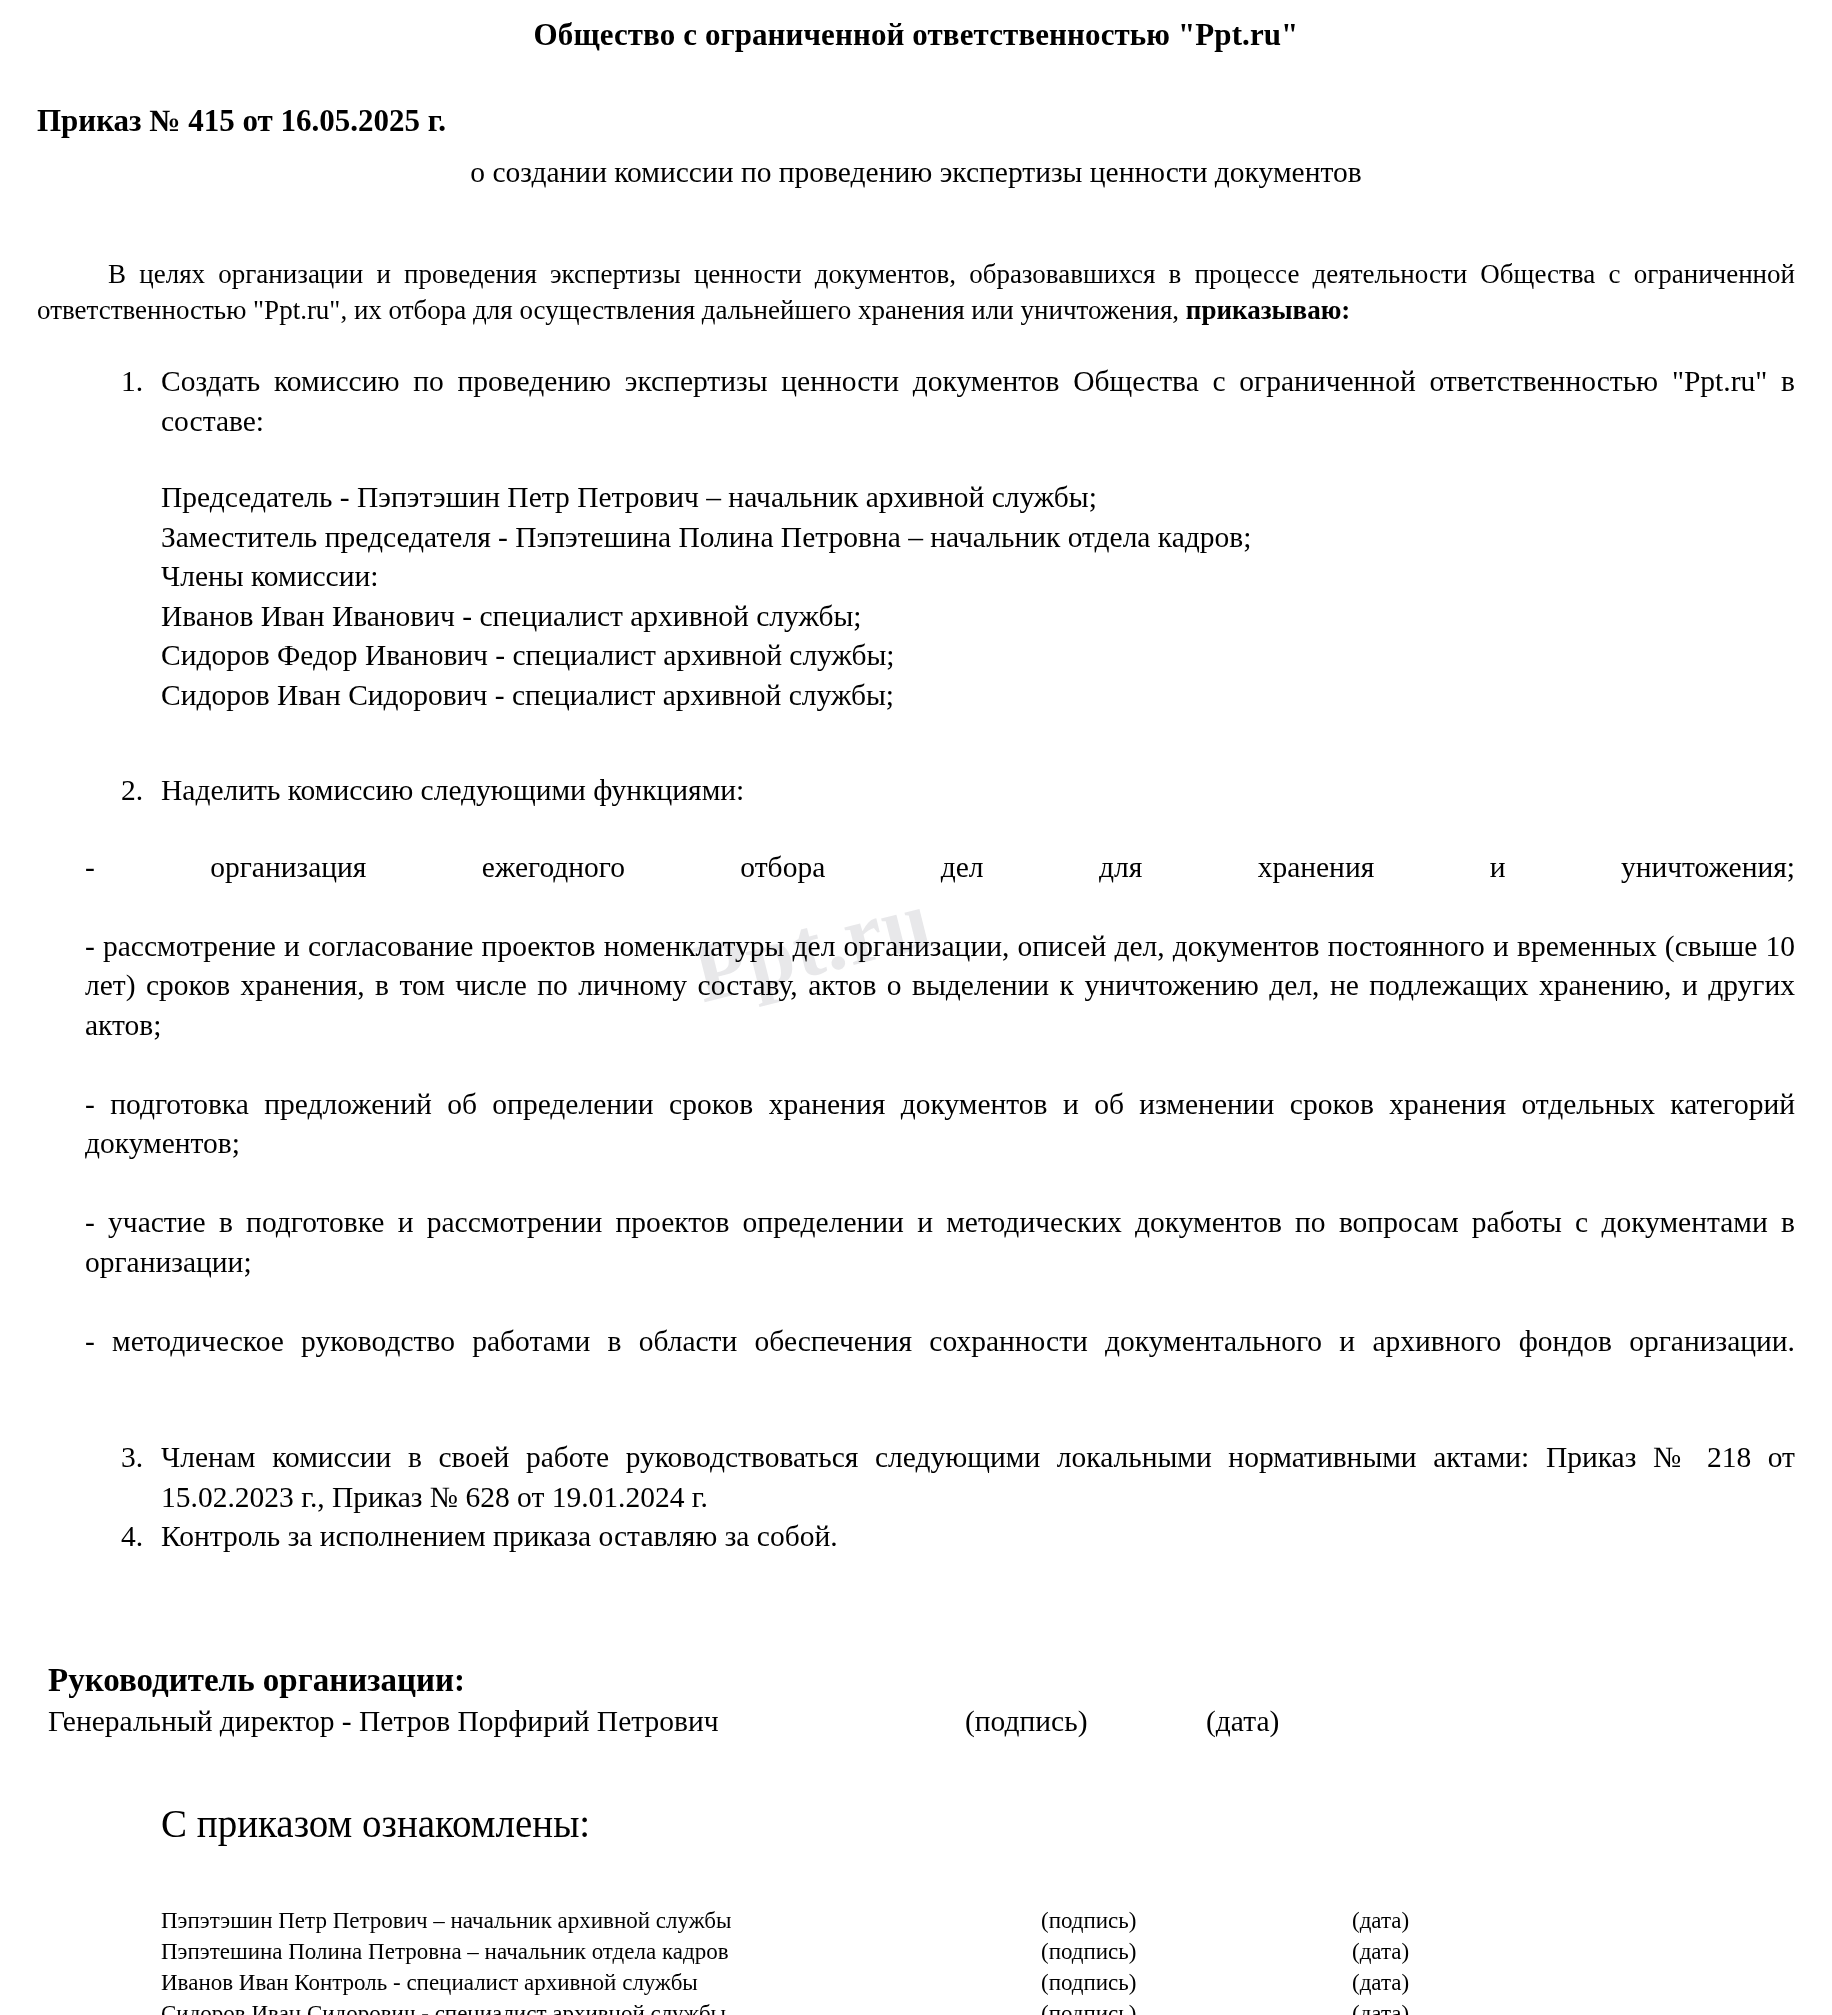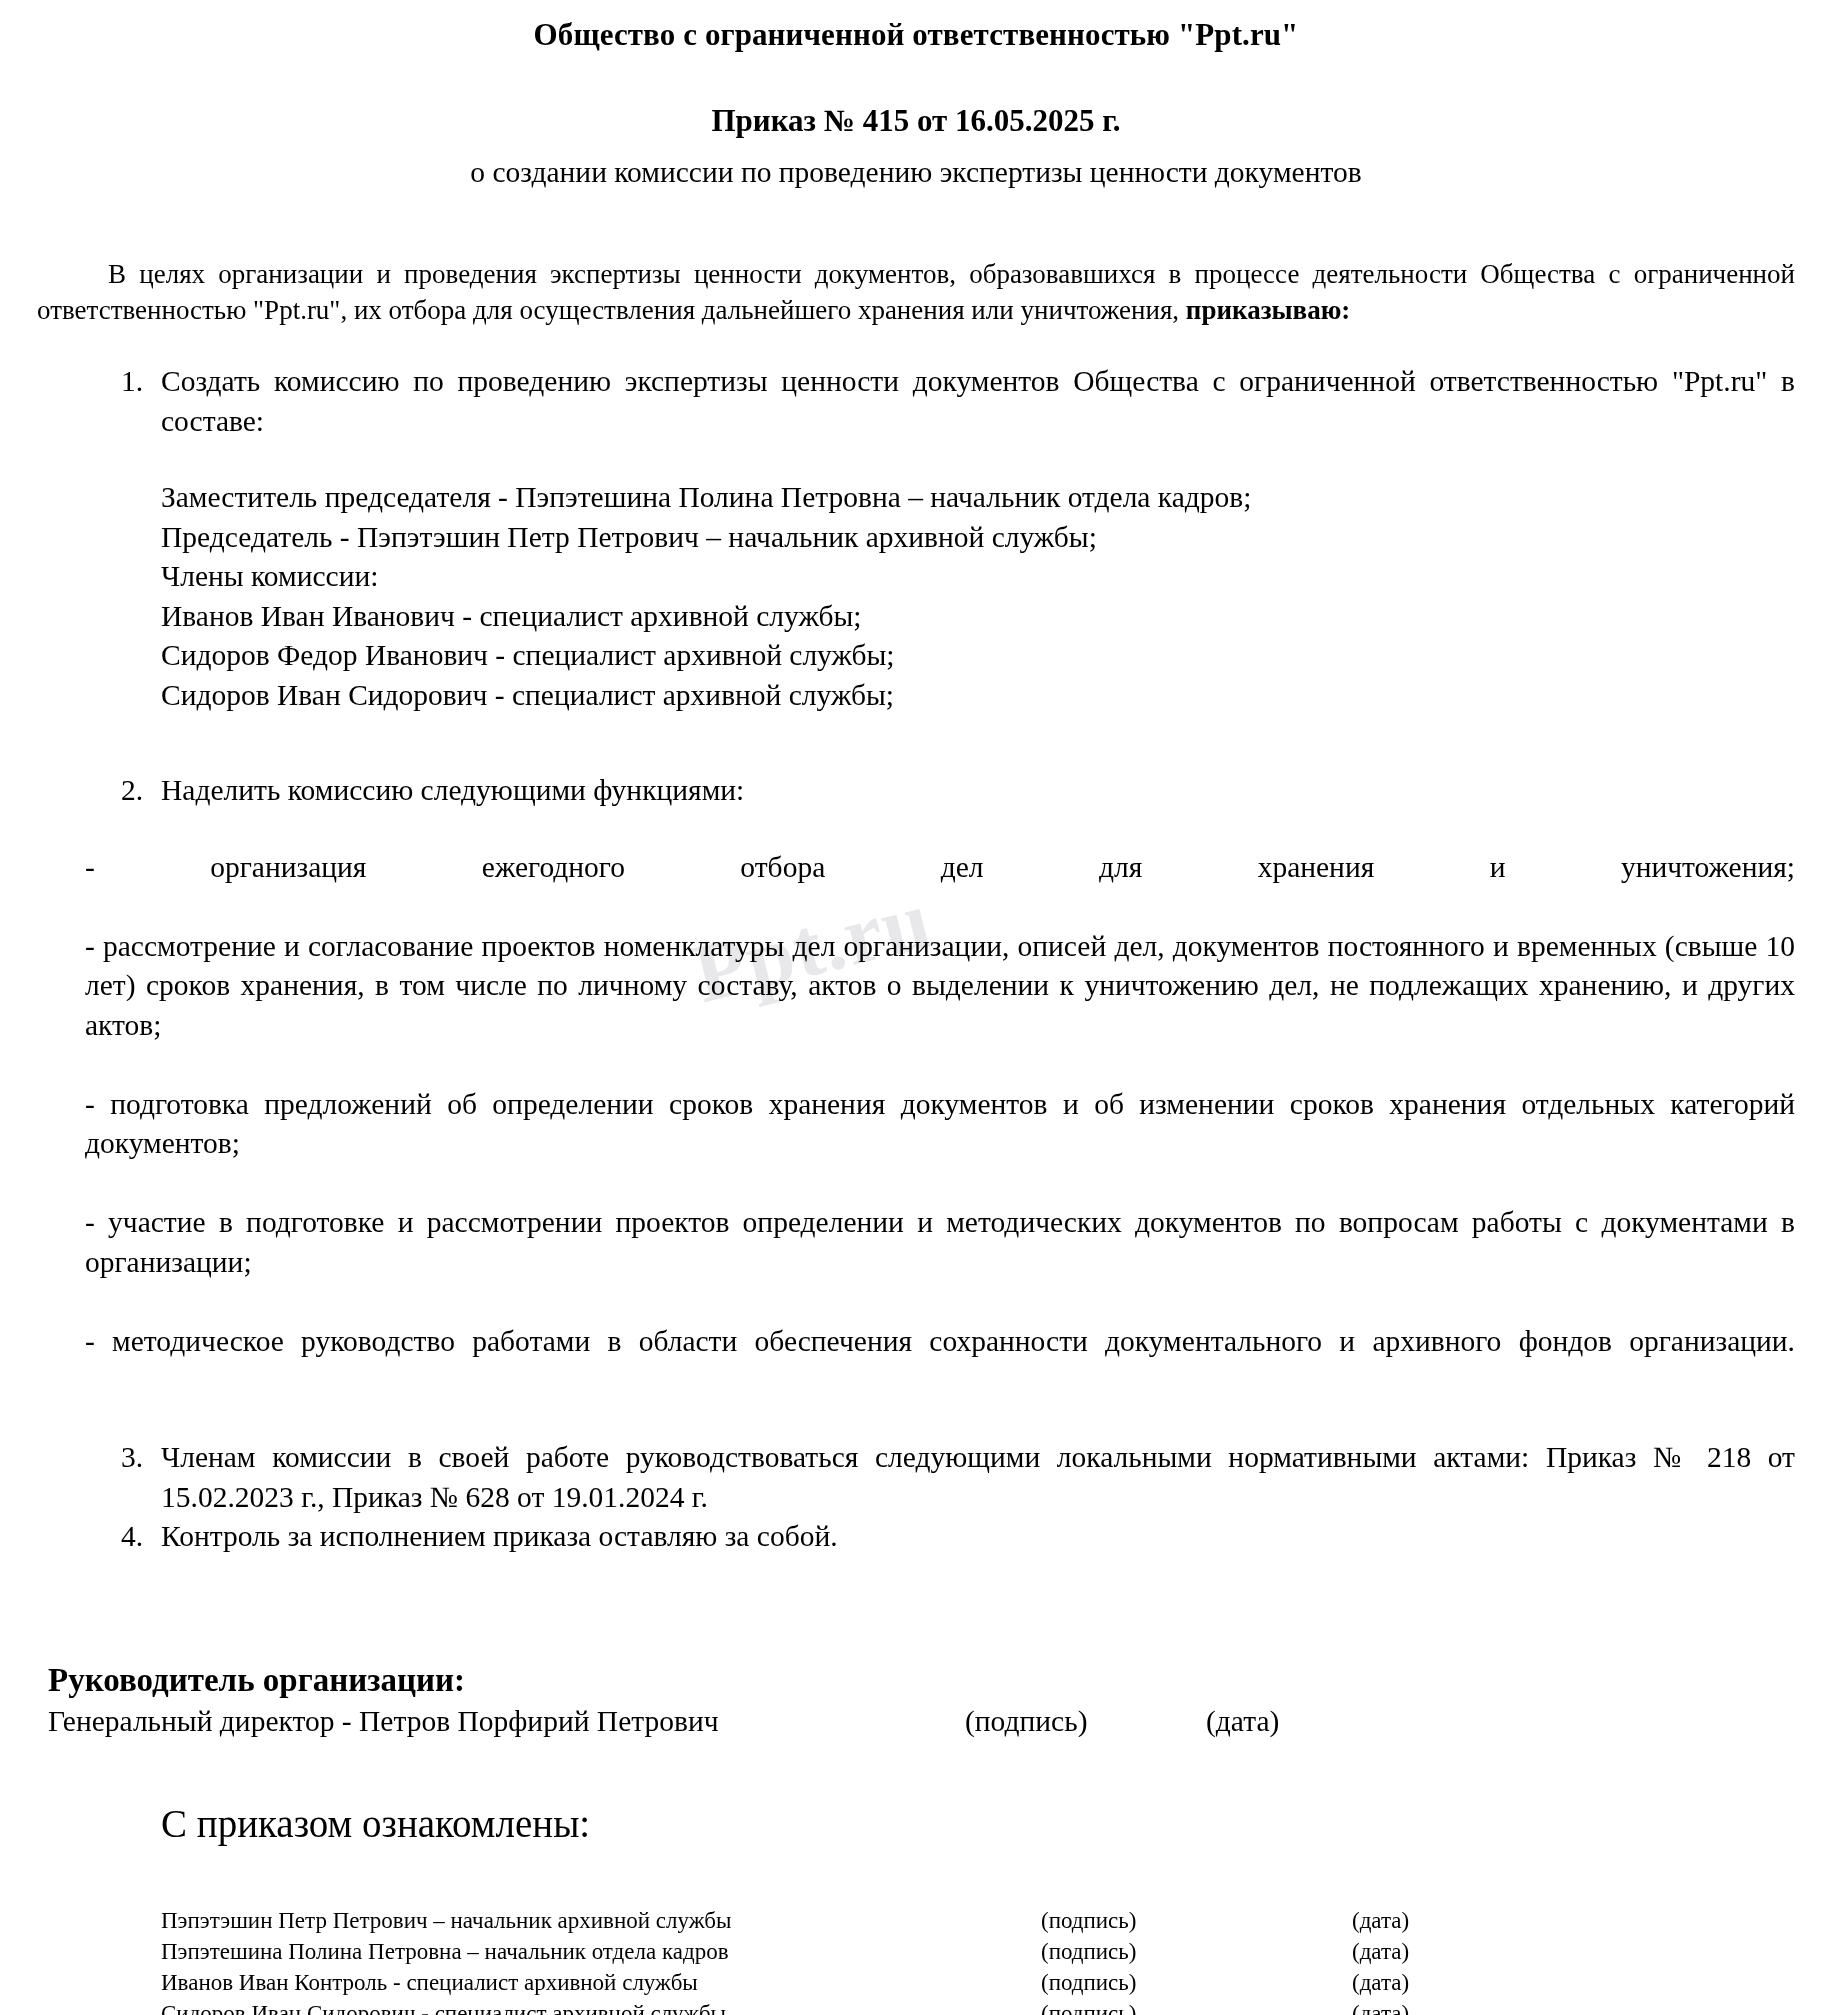--- a/index.html
+++ b/index.html
@@ -48,21 +48,21 @@
   .org-title {
     text-align: center;
     font-size: 31px;
     font-weight: 700;
     line-height: 1.15;
     margin: 0 0 6.2px 0;
     letter-spacing: 0.1px;
   }
   .spacer-title { height: 44px; }
   .order-title {
-    text-align: center;
+    text-align: left;
     font-size: 31px;
     font-weight: 700;
     line-height: 1.15;
     margin: 0 0 17px 0;
   }
   .order-subject {
     text-align: center;
     font-size: 29.5px;
     font-weight: 400;
     line-height: 1.2;
@@ -201,22 +201,22 @@
 
     <div class="numbered">
 
       <div class="num-item" style="margin-top:0;">
         <span class="num">1.</span><span>Создать комиссию по проведению экспертизы ценности документов Общества с ограниченной ответственностью "Ppt.ru" в составе:</span>
       </div>
 
       <div class="gap-md"></div>
 
       <div class="members">
+        <div class="member-line">Председатель - Пэпэтэшин Петр Петрович – начальник архивной службы;</div>
         <div class="member-line">Заместитель председателя - Пэпэтешина Полина Петровна – начальник отдела кадров;</div>
-        <div class="member-line">Председатель - Пэпэтэшин Петр Петрович – начальник архивной службы;</div>
         <div class="member-line">Члены комиссии:</div>
         <div class="member-line">Иванов Иван Иванович - специалист архивной службы;</div>
         <div class="member-line">Сидоров Федор Иванович - специалист архивной службы;</div>
         <div class="member-line">Сидоров Иван Сидорович - специалист архивной службы;</div>
       </div>
 
       <div class="gap-lg"></div>
 
       <div class="num-item">
         <span class="num">2.</span><span>Наделить комиссию следующими функциями:</span>

